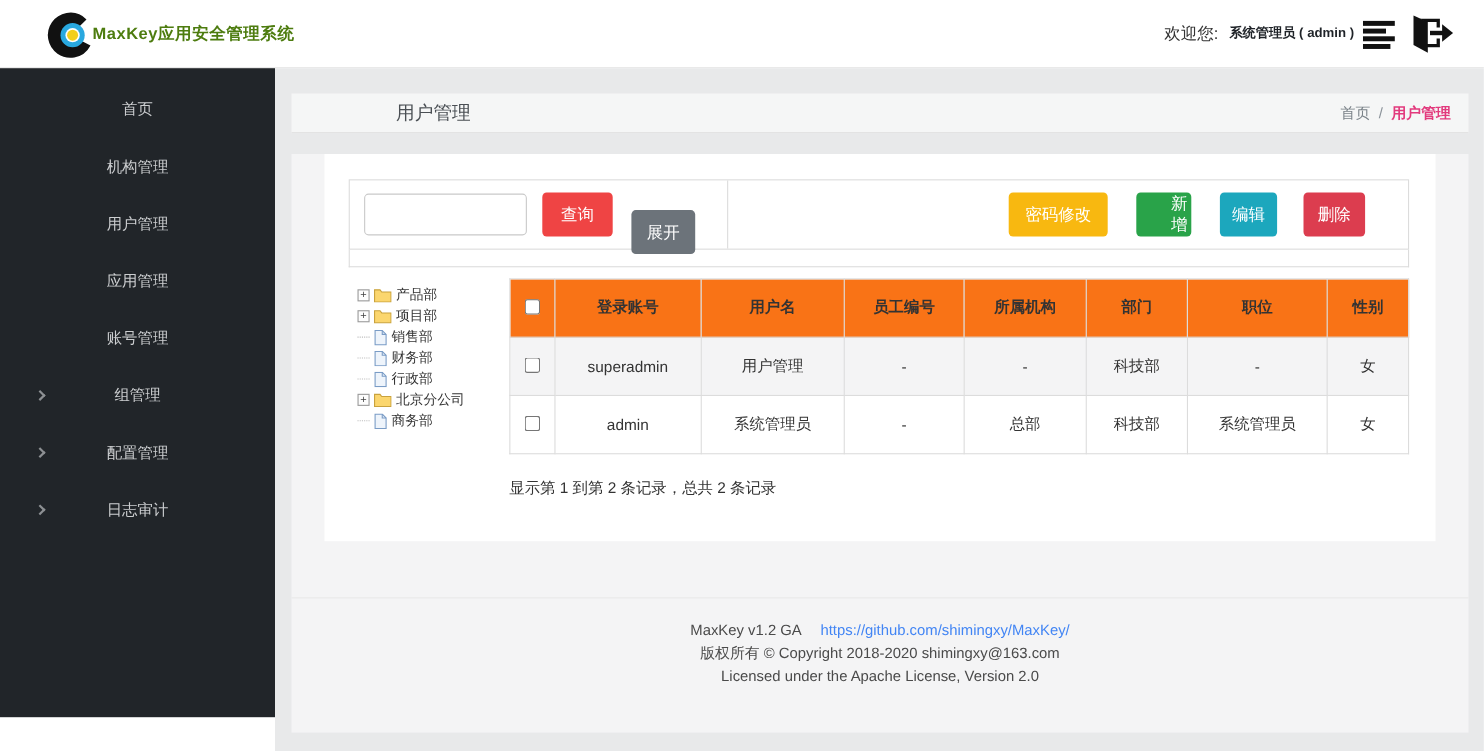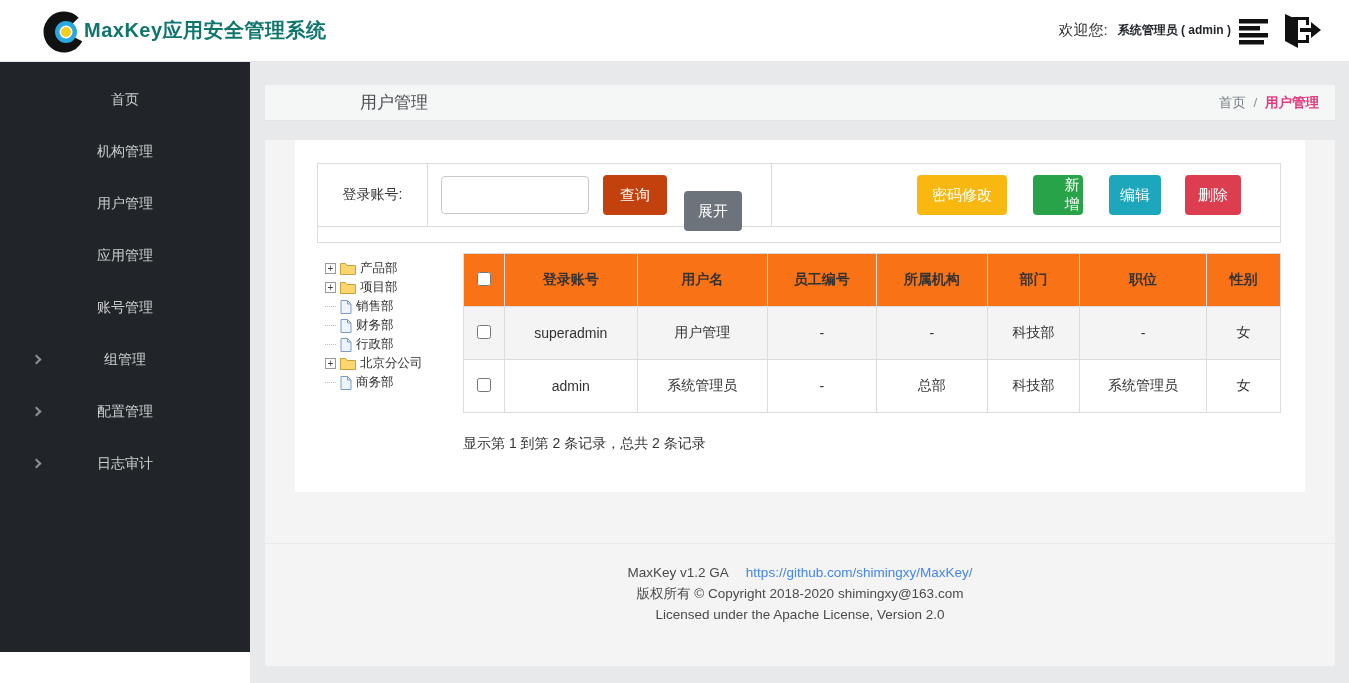--- a/index.html
+++ b/index.html
@@ -4,21 +4,21 @@
 <style>
   * { margin:0; padding:0; box-sizing:border-box; }
   html,body { width:1349px; height:683px; overflow:hidden; background:#fff;
               font-family:"Liberation Sans","DejaVu Sans",sans-serif; }
 
   
   .topbar { height:62px; background:#fff; border-bottom:1px solid #e7e7e7;
             display:flex; align-items:center; justify-content:space-between;
             padding:0 28px 0 38px; }
   .brand { display:flex; align-items:center; }
-  .brand-title { font-size:20px; font-weight:bold; color:#0f766e; letter-spacing:.5px; margin-left:-4px; }
+  .brand-title { font-size:15px; font-weight:bold; color:#4d7c0f; letter-spacing:.5px; margin-left:-4px; }
   .user-area { display:flex; align-items:center; }
   .welcome { font-size:15px; color:#333; margin-right:10px; }
   .user-name { font-size:12px; font-weight:bold; color:#1f2328; margin-right:4px; }
   .top-icon { display:inline-flex; align-items:center; margin-left:4px; cursor:pointer; }
 
   
   .layout { display:flex; height:621px; background:#fff; }
   .sidebar { width:250px; height:590px; background:#212529; flex:none; padding-top:12px; }
   .side-item { position:relative; height:52px; display:flex; align-items:center;
                justify-content:center; color:#ccced0; font-size:14px; cursor:pointer; }
@@ -43,21 +43,21 @@
 
   .form-box { border:1px solid #dcdcdc; height:64px; display:flex; }
   .cell-label { width:110px; border-right:1px solid #dcdcdc; display:flex;
                 align-items:center; justify-content:center; font-size:14px; color:#333; }
   .cell-input { width:344px; border-right:1px solid #dcdcdc; display:flex;
                 align-items:center; padding-left:13px; }
   .query-input { width:148px; height:38px; border:1px solid #c9c9c9; border-radius:4px;
                  font-size:14px; padding:0 8px; outline:none; }
   .btn { border:none; border-radius:4px; color:#fff; font-size:15px; height:40px;
          cursor:pointer; font-family:inherit; }
-  .btn-query  { background:#c2410c; width:64px; margin-left:14px; }
+  .btn-query  { background:#ef4444; width:64px; margin-left:14px; }
   .btn-expand { background:#6c737a; width:58px; margin-left:17px;margin-top:32px; }
   .cell-actions { flex:1; display:flex; align-items:center; justify-content:flex-end;
                   padding-right:39px; }
   .btn-pass { background:#f8b810; width:90px; }
   .btn-add  { background:#29a349; width:50px; margin-left:26px;padding-left:28px; }
   .btn-edit { background:#1ca7bd; width:52px; margin-left:26px; }
   .btn-del  { background:#dc3d4f; width:56px; margin-left:24px; }
   .thin-box { border:1px solid #dcdcdc; border-top:none; height:16px; }
 
   .body-row { display:flex; margin-top:10px; }
@@ -167,21 +167,20 @@
         <a class="crumb-home">首页</a>
         <span class="crumb-sep">/</span>
         <span class="crumb-current">用户管理</span>
       </nav>
     </div>
 
     <div class="content-section">
       <div class="card">
 
         <div class="form-box">
-          <div class="cell-label">登录账号:</div>
           <div class="cell-input">
             <input class="query-input" type="text" value="" style="">
             <button class="btn btn-query">查询</button>
             <button class="btn btn-expand">展开</button>
           </div>
           <div class="cell-actions">
             <button class="btn btn-pass">密码修改</button>
             <button class="btn btn-add">新增</button>
             <button class="btn btn-edit">编辑</button>
             <button class="btn btn-del">删除</button>

